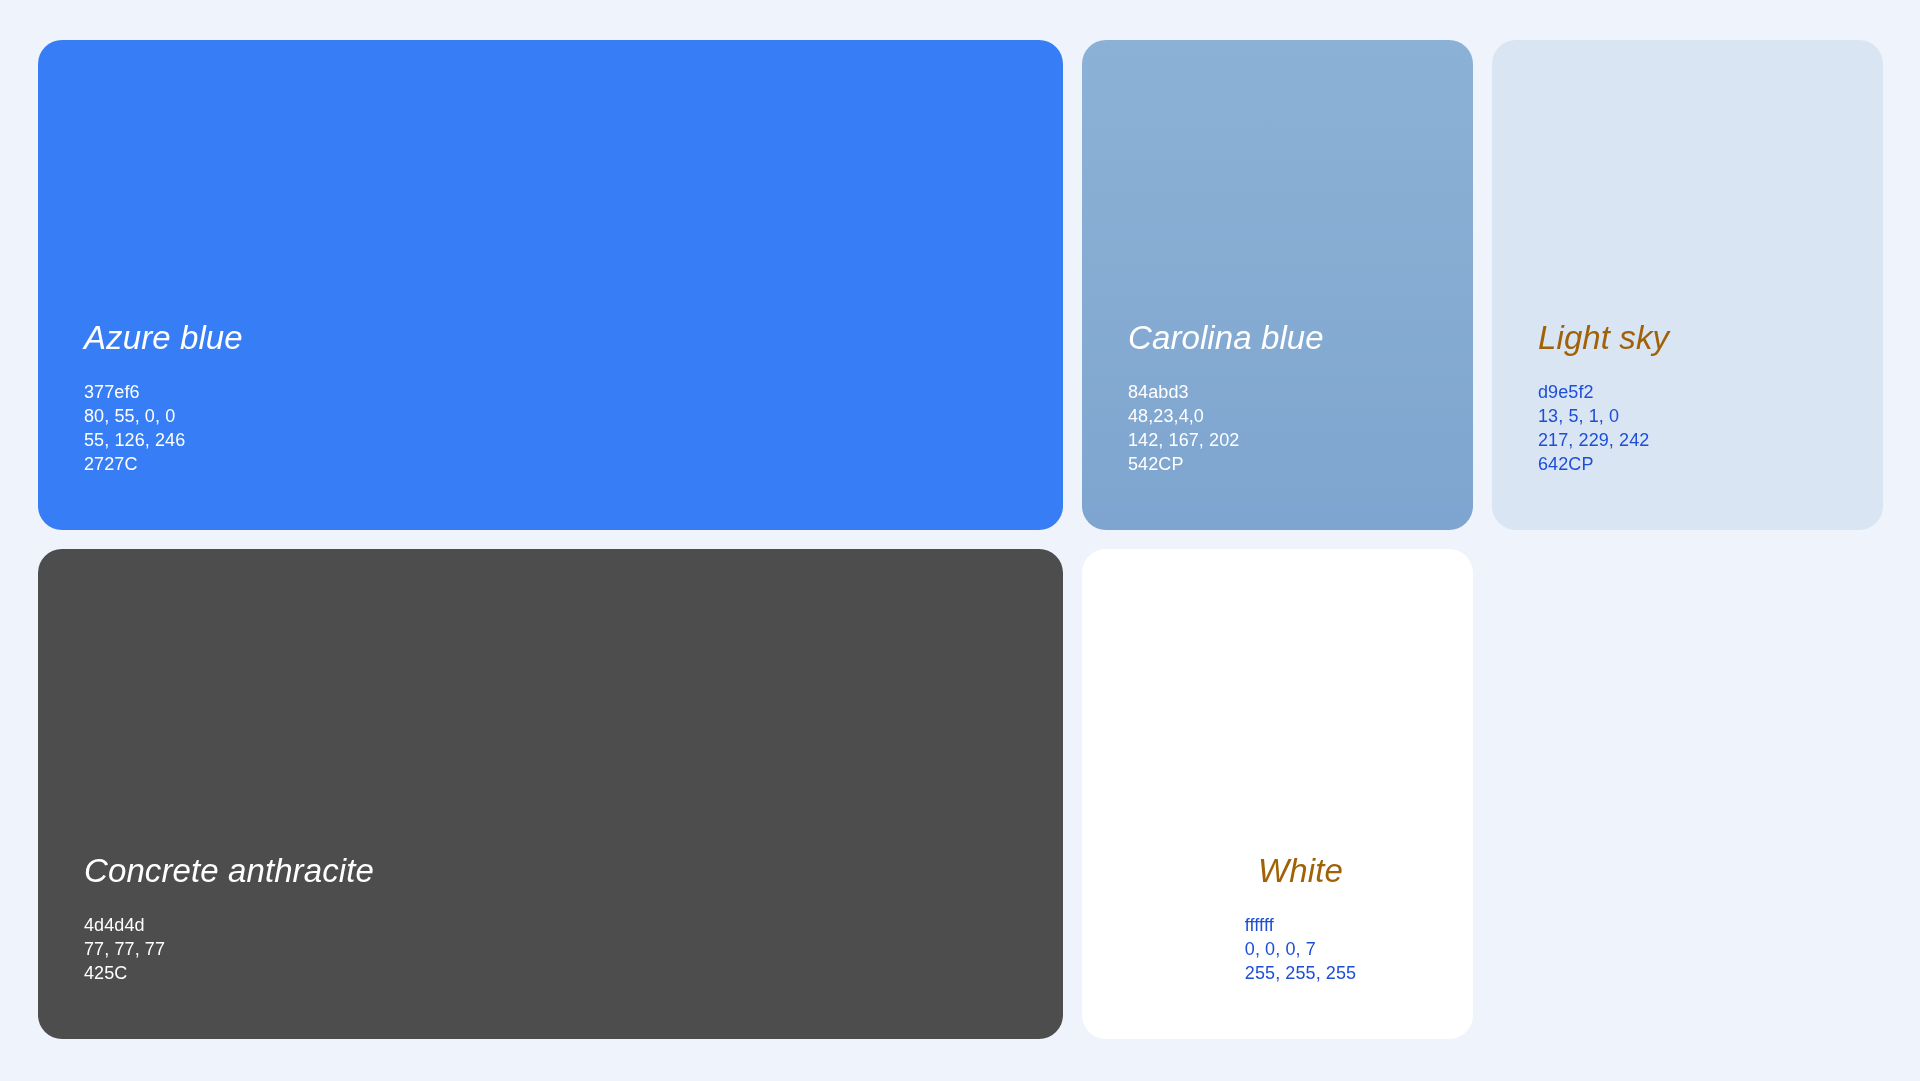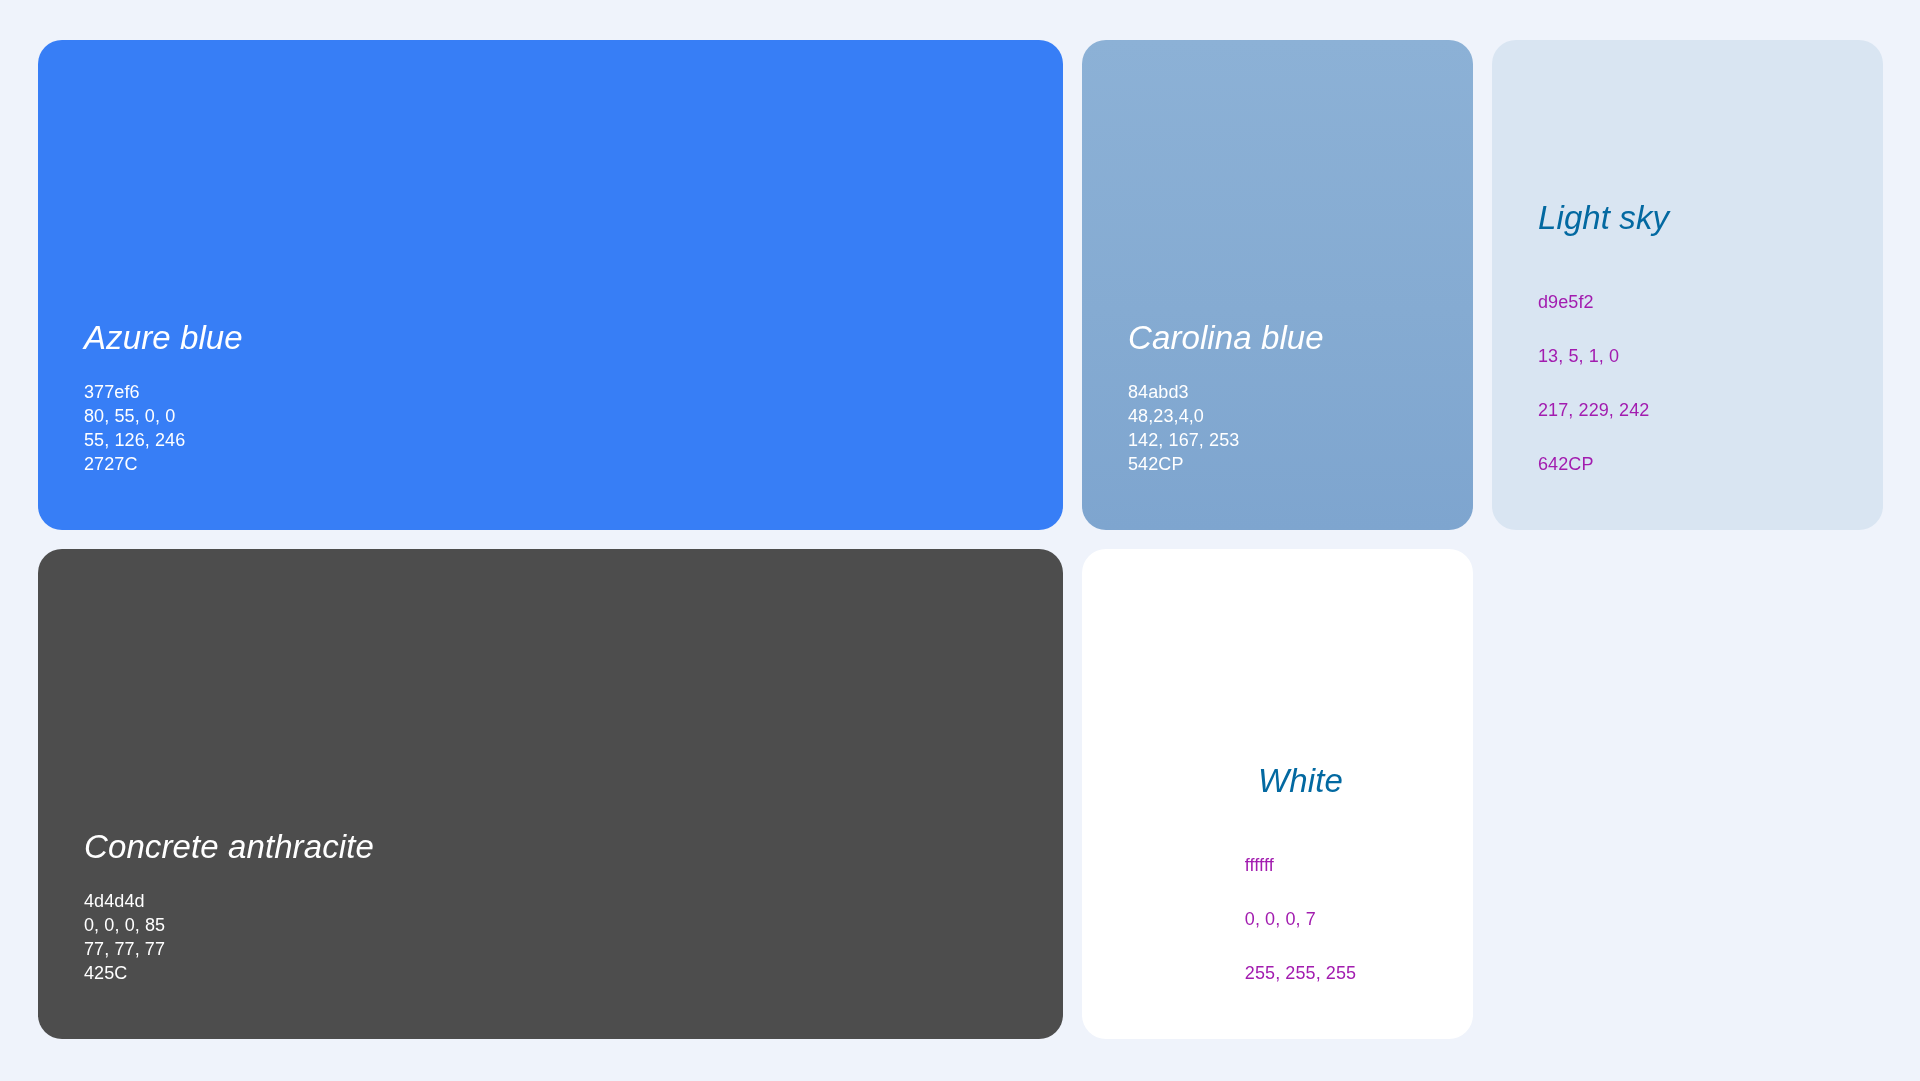--- a/index.html
+++ b/index.html
@@ -42,22 +42,22 @@
   .card-azure      { background: #377ef6; }
   .card-carolina   { background: linear-gradient(180deg, #8cb1d6 0%, #85abd2 55%, #7ea5cf 100%); }
   .card-lightsky   { background: #d9e5f2; }
   .card-anthracite { background: #4d4d4d; }
   .card-softgray   { background: linear-gradient(180deg, #b6bcc3 0%, #b2b8bf 60%, #b0b6bd 100%); }
   .card-white      { background: #ffffff; align-items: center; }
 
   
   .swatch-card.on-dark  .swatch-title,
   .swatch-card.on-dark  .swatch-line { color: #ffffff; }
-  .swatch-card.on-light .swatch-title { color: #0369a1; }
-  .swatch-card.on-light .swatch-line  { color: #a21caf; margin-top: 30px; }
+  .swatch-card.on-light .swatch-title { color: #a16207; }
+  .swatch-card.on-light .swatch-line  { color: #1d4ed8; }
 
   .swatch-title {
     font-size: 33px;
     font-weight: 400;
     line-height: 1.2;
     letter-spacing: 0.1px;
     margin-bottom: 22px;
     font-style: italic;
   }
 
@@ -87,40 +87,39 @@
       <span class="swatch-line">55, 126, 246</span>
       <span class="swatch-line">2727C</span>
     </div>
   </div>
 
   <div class="swatch-card card-carolina on-dark">
     <div class="swatch-title">Carolina blue</div>
     <div class="swatch-specs">
       <span class="swatch-line">84abd3</span>
       <span class="swatch-line">48,23,4,0</span>
-      <span class="swatch-line">142, 167, 253</span>
+      <span class="swatch-line">142, 167, 202</span>
       <span class="swatch-line">542CP</span>
     </div>
   </div>
 
   <div class="swatch-card card-lightsky on-light">
     <div class="swatch-title">Light sky</div>
     <div class="swatch-specs">
       <span class="swatch-line">d9e5f2</span>
       <span class="swatch-line">13, 5, 1, 0</span>
       <span class="swatch-line">217, 229, 242</span>
       <span class="swatch-line">642CP</span>
     </div>
   </div>
 
   <div class="swatch-card card-anthracite on-dark">
     <div class="swatch-title">Concrete anthracite</div>
     <div class="swatch-specs">
       <span class="swatch-line">4d4d4d</span>
-      <span class="swatch-line">0, 0, 0, 85</span>
       <span class="swatch-line">77, 77, 77</span>
       <span class="swatch-line">425C</span>
     </div>
   </div>
 
 
   <div class="swatch-card card-white on-light">
     <div class="swatch-title">White</div>
     <div class="swatch-specs">
       <span class="swatch-line">ffffff</span>

